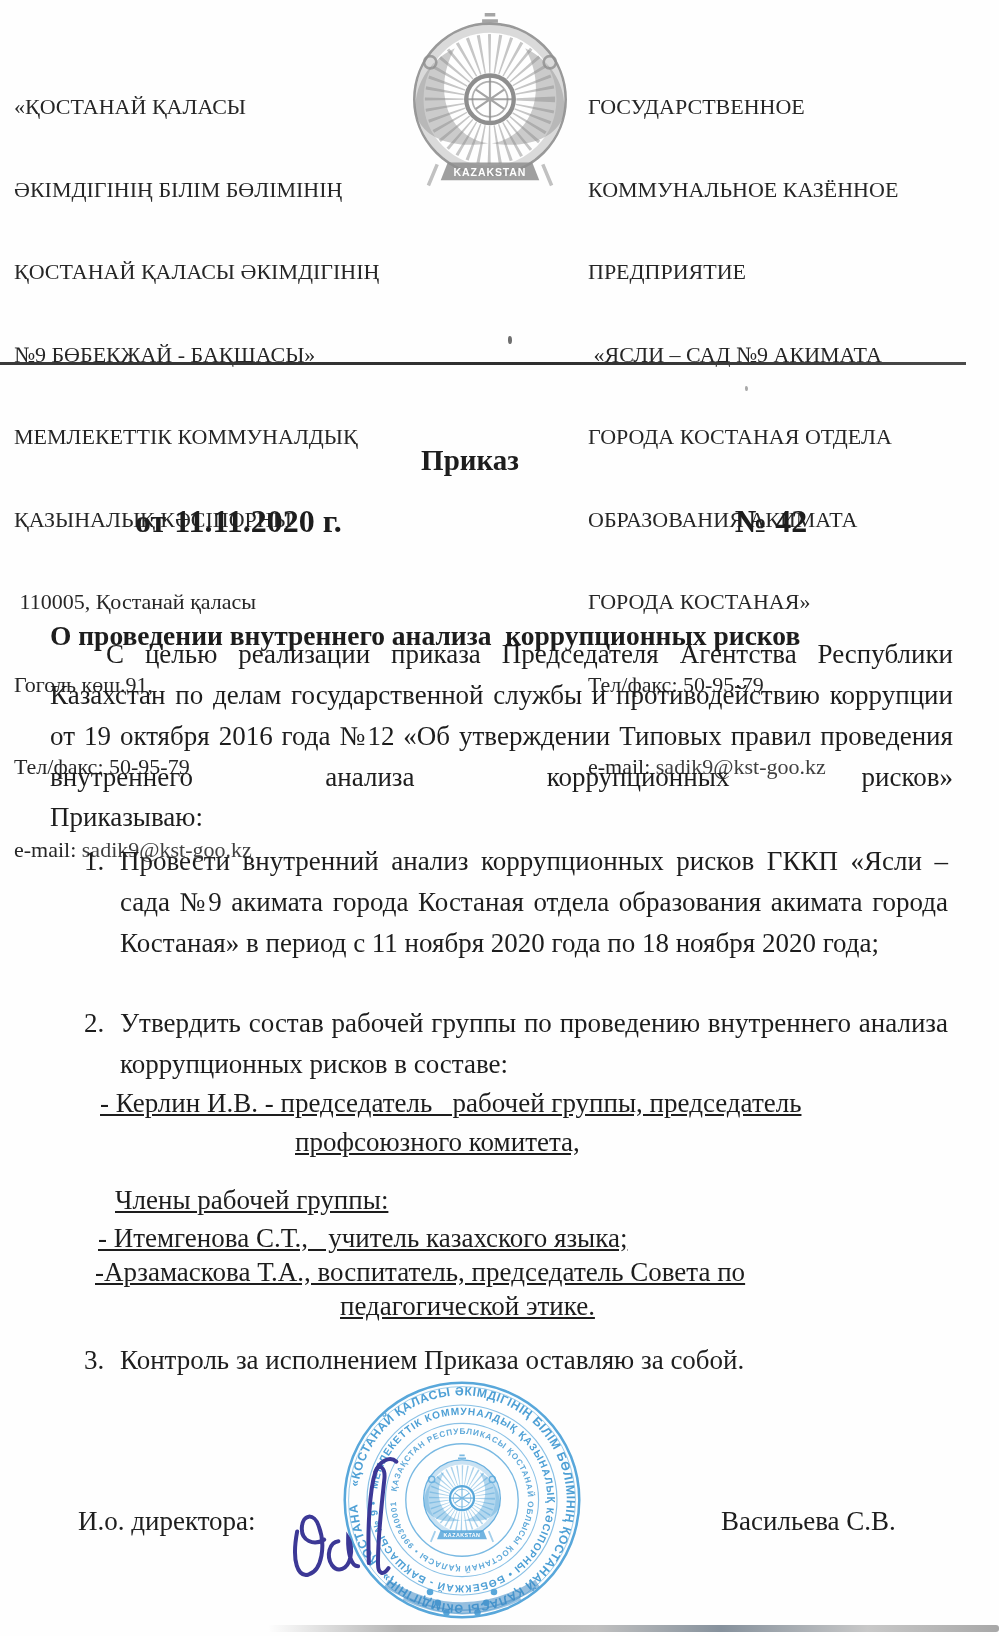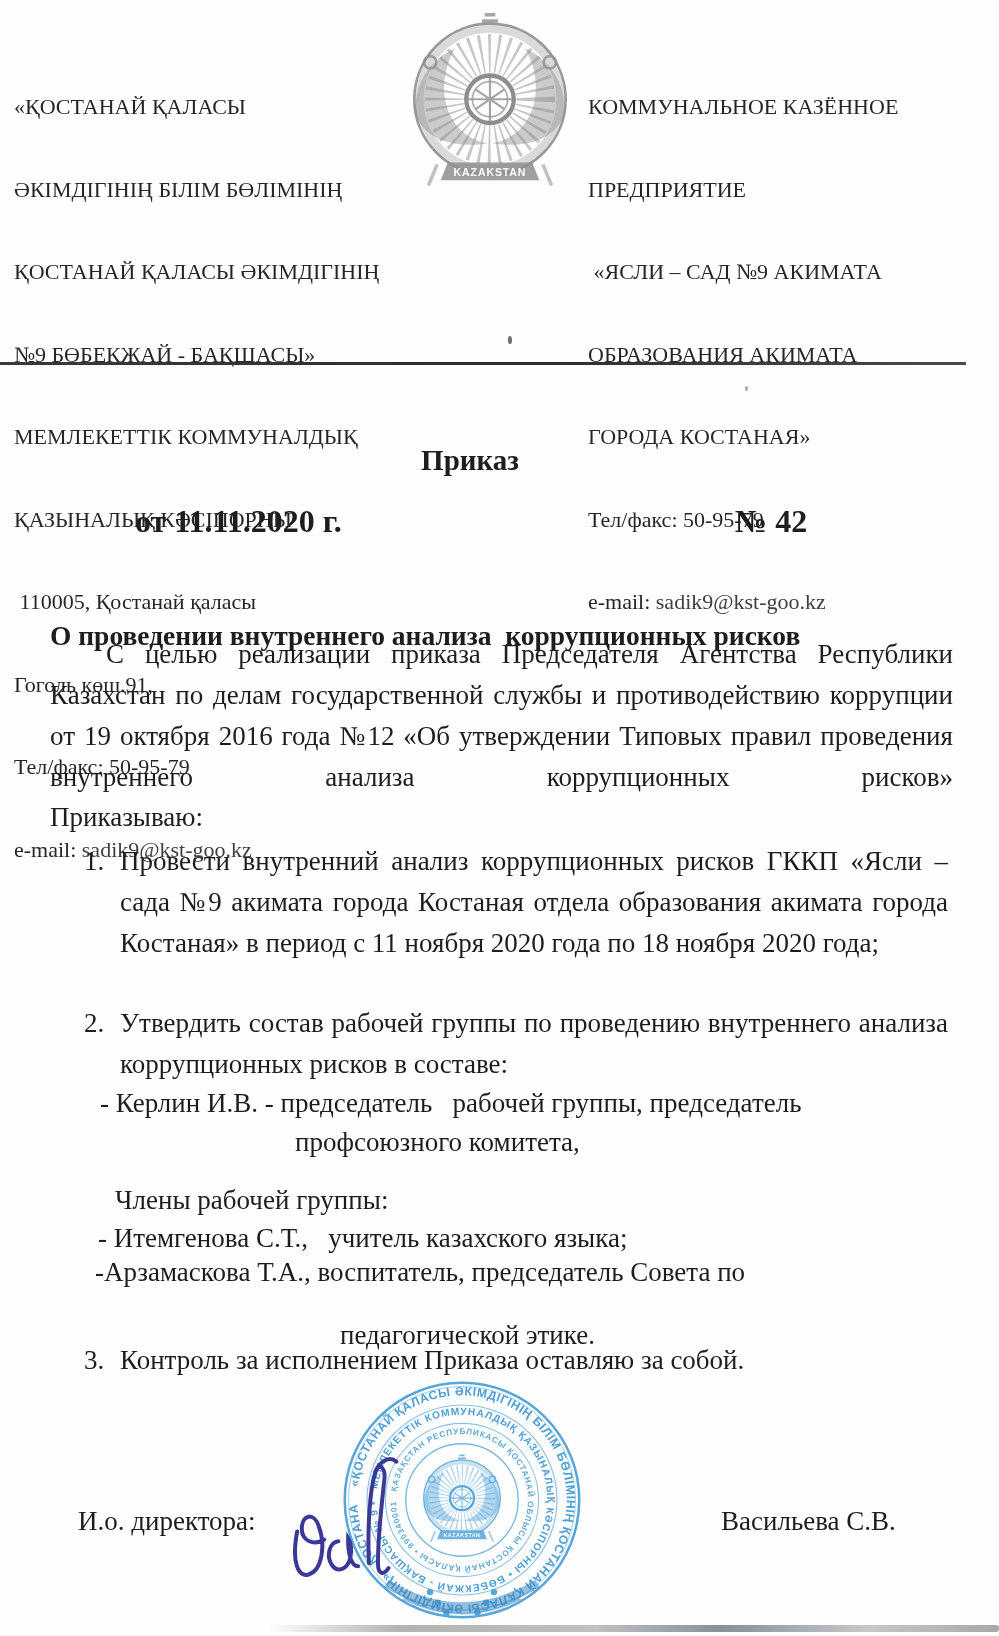--- a/index.html
+++ b/index.html
@@ -18,21 +18,21 @@
   
   .rule{height:3px;background:linear-gradient(90deg,#3a3a3a 0%,#2e2e2e 55%,#4a4a4a 100%);}
   .speck{background:#6f6f6f;border-radius:40% 60% 50% 50%;}
   
   .b{font-weight:bold;}
   .title{font-size:29px;text-align:center;}
   .meta{font-size:32px;}
   .subject{font-size:27.5px;white-space:pre-wrap;margin-top:40px;}
   .body-text{font-size:27px;line-height:41px;}
   .intro{width:903px;text-align:justify;text-align-last:justify;text-indent:56px;}
-  .plain-line{white-space:pre-wrap;}
+  .plain-line{white-space:pre-wrap;text-decoration:underline;}
   .item{display:flex;}
   .item-num{width:36px;flex:0 0 36px;}
   .item-text{width:828px;text-align:justify;}
   
   .sig-label,.sig-name{font-size:27px;font-weight:normal;}
   .stamp-svg{color:#4aa0d8;opacity:.92;}
   .sig-svg{color:#3c3896;}
   .ring-text{fill:#3f98d2;font-family:"Liberation Sans","DejaVu Sans",sans-serif;font-weight:bold;}
   .bottom-artifact{
     height:7px;border-radius:3px;opacity:.75;
@@ -78,23 +78,25 @@
     <span class="org-line">Гоголь көш.91,</span>
     <span class="org-line">Тел/факс: 50-95-79</span>
     <span class="org-line"><span>e-mail: </span><a class="email-link">sadik9@kst-goo.kz</a></span>
   </div>
 
   <svg class="abs emblem-top" style="left:402px;top:6px" width="176" height="190" viewBox="0 0 200 212">
     <use href="#emblem"></use>
   </svg>
 
   <div class="abs org-block" style="left:588px;top:38px;width:402px">
+    <span class="org-line">ГОСУДАРСТВЕННОЕ</span>
     <span class="org-line">КОММУНАЛЬНОЕ КАЗЁННОЕ</span>
     <span class="org-line">ПРЕДПРИЯТИЕ</span>
     <span class="org-line"> «ЯСЛИ – САД №9 АКИМАТА</span>
+    <span class="org-line">ГОРОДА КОСТАНАЯ ОТДЕЛА</span>
     <span class="org-line">ОБРАЗОВАНИЯ АКИМАТА</span>
     <span class="org-line">ГОРОДА КОСТАНАЯ»</span>
     <span class="org-line">Тел/факс: 50-95-79</span>
     <span class="org-line"><span>e-mail: </span><a class="email-link">sadik9@kst-goo.kz</a></span>
   </div>
 
   <div class="abs rule" style="left:0;top:362px;width:966px"></div>
   <div class="abs speck" style="left:508px;top:336px;width:4px;height:8px"></div>
   <div class="abs speck" style="left:745px;top:386px;width:3px;height:5px;opacity:.6"></div>
 
@@ -116,21 +118,21 @@
   <div class="abs body-text item" style="left:84px;top:1003px">
     <span class="item-num">2.</span>
     <span class="item-text">Утвердить состав рабочей группы по проведению внутреннего анализа коррупционных рисков в составе:</span>
   </div>
 
   <div class="abs body-text plain-line" style="left:100px;top:1083px">- Керлин И.В. - председатель   рабочей группы, председатель</div>
   <div class="abs body-text plain-line" style="left:295px;top:1122px">профсоюзного комитета,</div>
   <div class="abs body-text plain-line" style="left:115px;top:1180px">Члены рабочей группы:</div>
   <div class="abs body-text plain-line" style="left:98px;top:1218px">- Итемгенова С.Т.,   учитель казахского языка;</div>
   <div class="abs body-text plain-line" style="left:95px;top:1252px">-Арзамаскова Т.А., воспитатель, председатель Совета по</div>
-  <div class="abs body-text plain-line" style="left:340px;top:1315px">педагогической этике.</div>
+  <div class="abs body-text plain-line" style="left:340px;top:1286px">педагогической этике.</div>
 
   <div class="abs body-text item" style="left:84px;top:1340px">
     <span class="item-num">3.</span>
     <span class="item-text" style="text-align:left">Контроль за исполнением Приказа оставляю за собой.</span>
   </div>
 
   <svg class="abs stamp-svg" style="left:336px;top:1374px" width="252" height="252" viewBox="0 0 260 260">
     <g fill="none" stroke="currentColor">
       <circle cx="130" cy="130" r="121" stroke-width="2.6"></circle>
       <circle cx="130" cy="130" r="117" stroke-width="1" opacity=".6"></circle>

